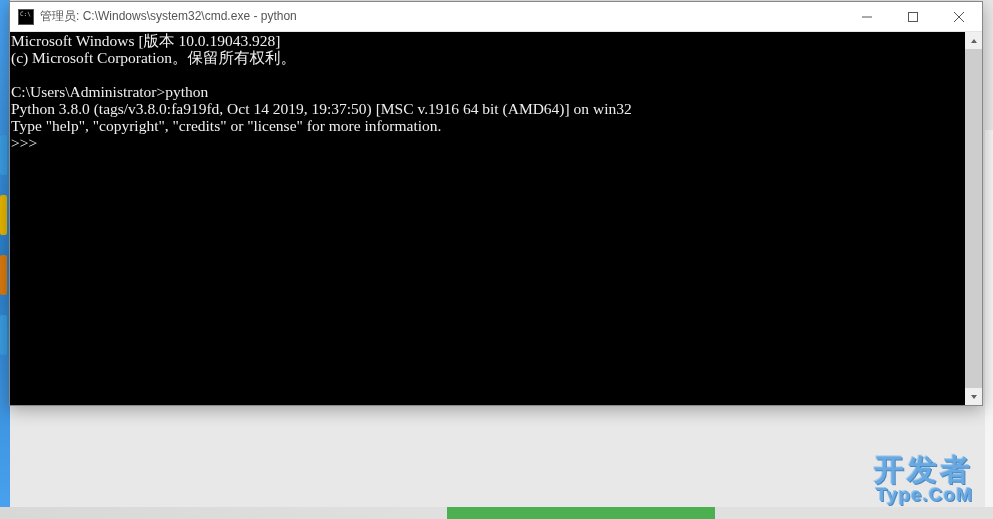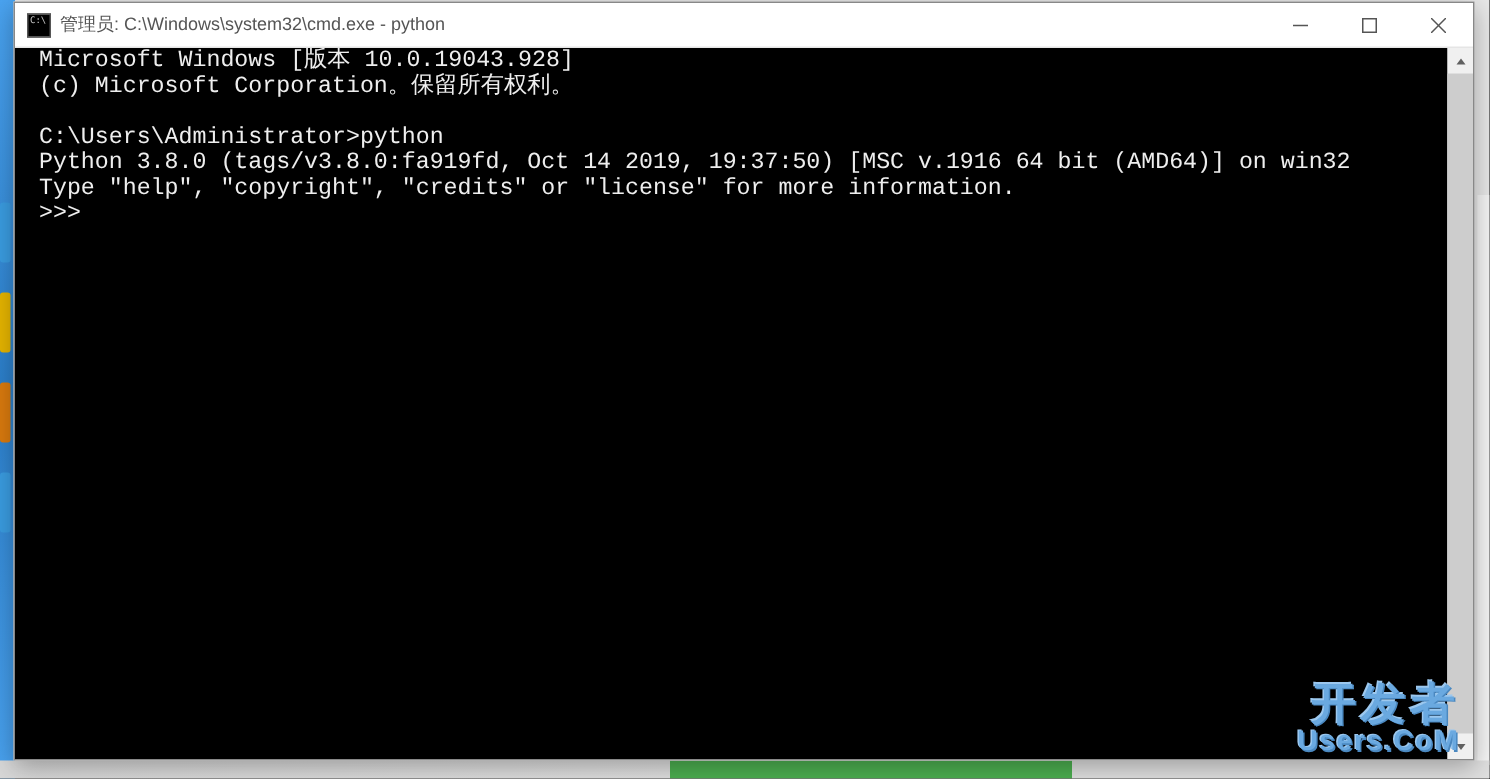--- a/index.html
+++ b/index.html
@@ -38,21 +38,21 @@
       position: absolute;
       left: 0; bottom: 0;
       width: 993px; height: 12px;
       background: linear-gradient(90deg, #d8d8d8 0%, #e0e0e0 45%, #4caf50 45%, #4caf50 72%, #e0e0e0 72%);
       z-index: 0;
     }
     .window {
       position: absolute;
       left: 9px; top: 1px;
       width: 974px;
-      height: 506px;
+      height: 405px;
       background: #fff;
       border: 1px solid #888;
       box-shadow: 0 4px 16px rgba(0,0,0,0.3);
       display: flex;
       flex-direction: column;
       z-index: 10;
     }
     .titlebar {
       height: 30px;
       background: #fff;
@@ -101,24 +101,24 @@
     .terminal-wrap {
       flex: 1;
       display: flex;
       background: #000;
       position: relative;
     }
     .terminal {
       flex: 1;
       background: #000;
       color: #eeeeee;
-      font-family: Liberation Mono, monospace;
+      font-family: Liberation Serif, serif;
       font-size: 15.5px;
       line-height: 17px;
-      padding: 0 0 0 16px;
+      padding: 0 0 0 1px;
       white-space: pre;
       overflow: hidden;
       letter-spacing: 0;
     }
     .scrollbar {
       width: 17px;
       background: #f0f0f0;
       display: flex;
       flex-direction: column;
     }
@@ -226,14 +226,14 @@
         <svg viewBox="0 0 8 8">
             <polygon points="4,6 7,2 1,2"></polygon>
           </svg>
       </div>
     </div>
   </div>
 </div>
 
 <div class="watermark">
   <div class="wm-cn">开发者</div>
-  <div class="wm-en">Users.CoM</div>
+  <div class="wm-en">Type.CoM</div>
 </div>
 
 </body></html>

